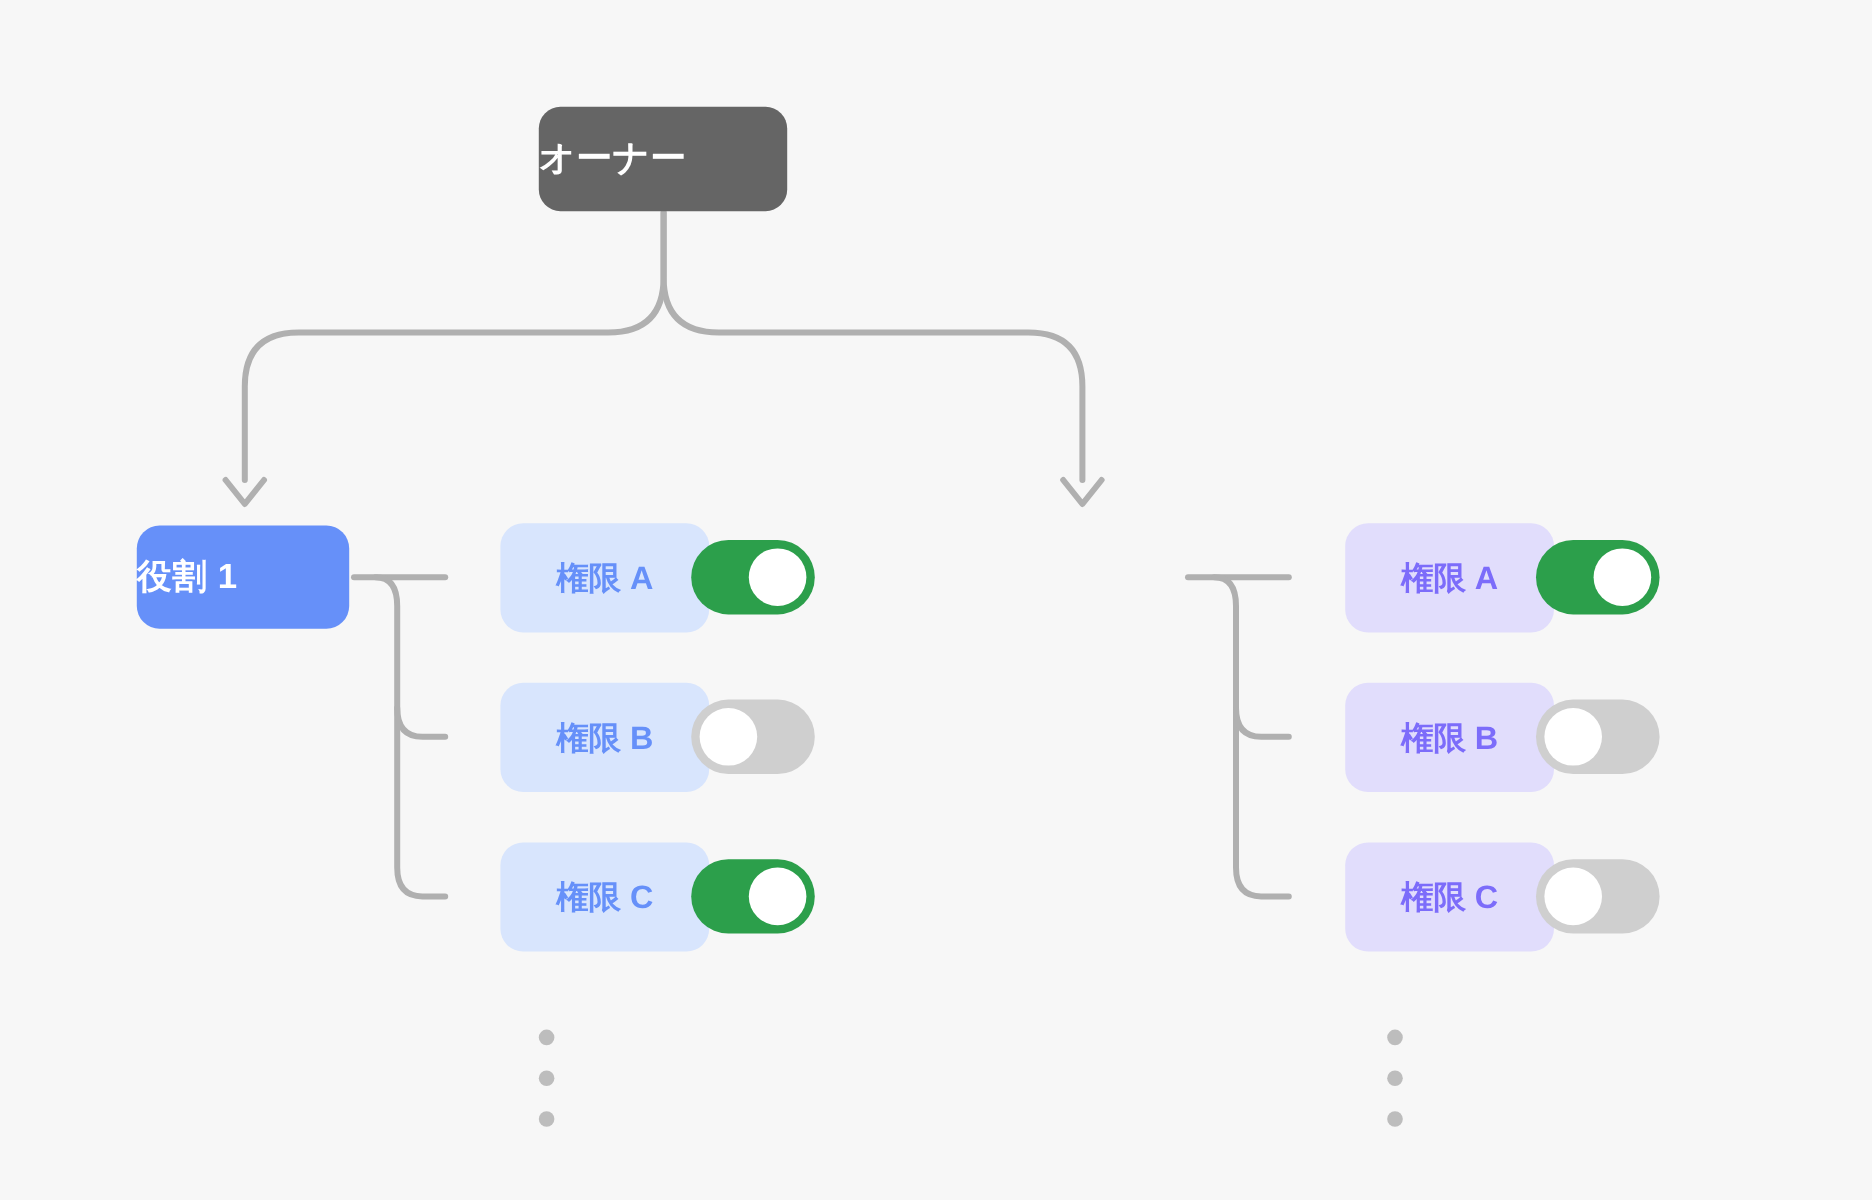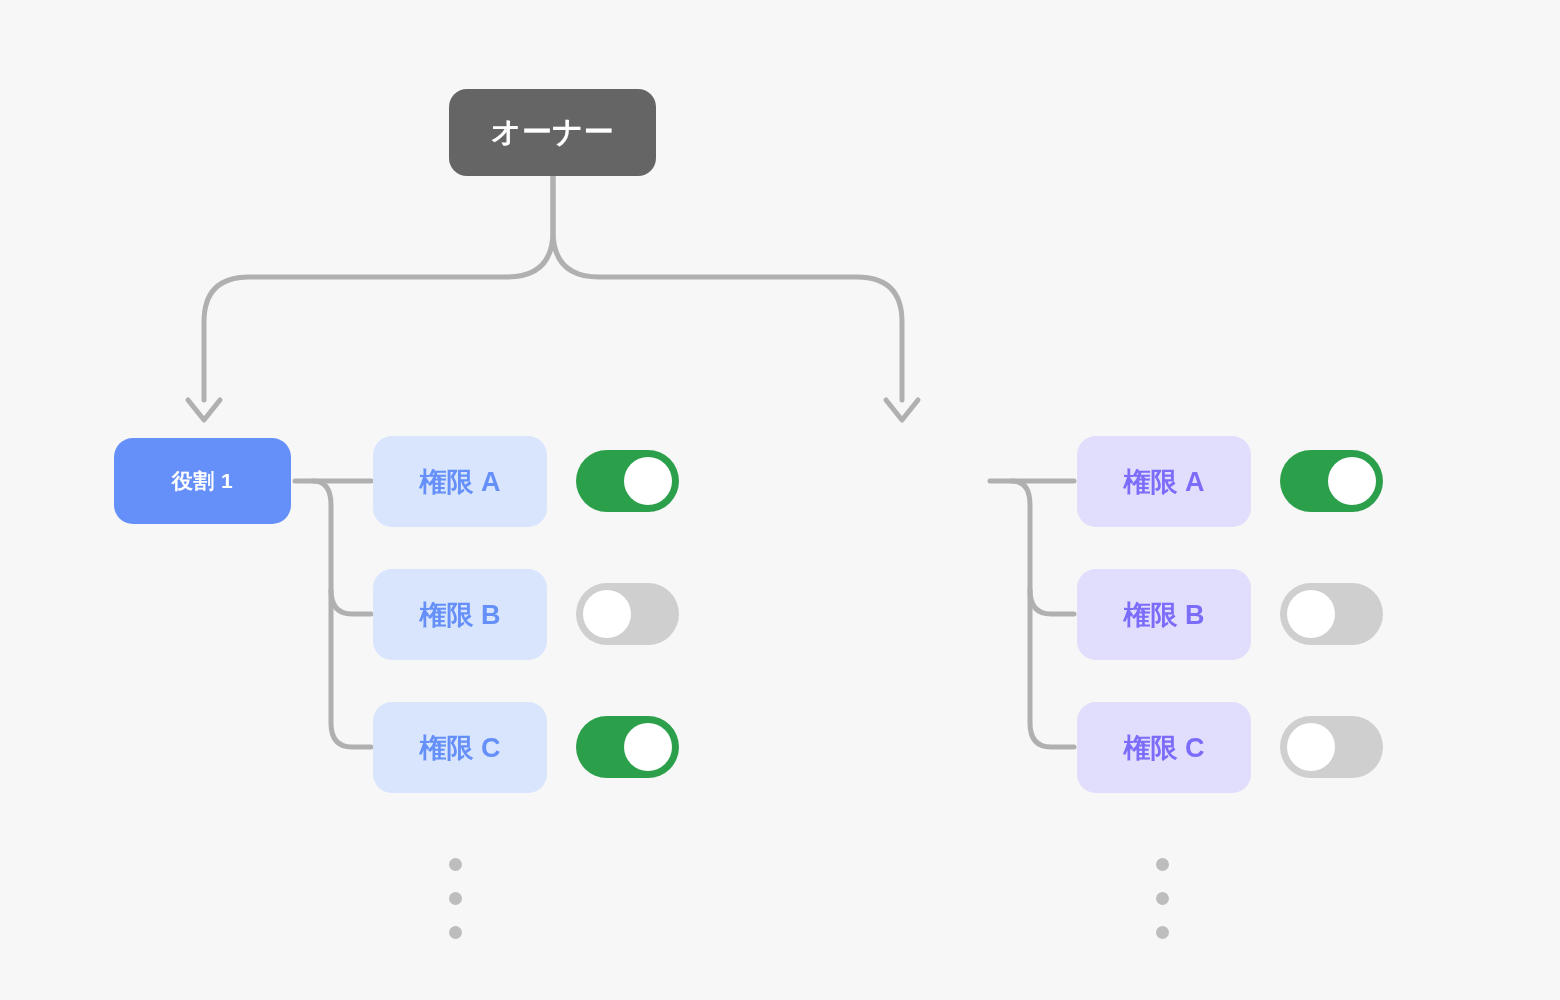--- a/index.html
+++ b/index.html
@@ -26,60 +26,60 @@
     width: 1560px;
     height: 1000px;
     pointer-events: none;
   }
 
   
   .node {
     position: absolute;
     display: flex;
     align-items: center;
-    justify-content: center;
     box-sizing: border-box;
     border-radius: 16px;
     font-weight: bold;
     letter-spacing: 0.5px;
     white-space: nowrap;
   }
   .node-owner {
     background: #656565;
     color: #ffffff;
     font-size: 30px;
     left: 449px;
     top: 89px;
     width: 207px;
     height: 87px;
     border-radius: 18px;
   }
   .node-role {
     color: #ffffff;
-    font-size: 21px;
+    font-size: 29px;
     width: 177px;
     height: 86px;
     border-radius: 19px;
   }
   .role-1 { background: #6690f9; left: 114px; top: 438px; }
   .role-2 { background: #7c6cfa; left: 815px; top: 438px; }
 
   
   .perm-chip {
     position: absolute;
     display: flex;
     align-items: center;
     justify-content: center;
     box-sizing: border-box;
     width: 174px;
     height: 91px;
     border-radius: 19px;
     font-size: 27px;
     font-weight: bold;
     white-space: nowrap;
+    margin-left: 44px;
   }
   .chip-blue   { background: #d8e5fd; color: #6690f9; }
   .chip-purple { background: #e1ddfc; color: #7c6cfa; }
 
   
   .toggle {
     position: absolute;
     box-sizing: border-box;
     width: 103px;
     height: 62px;

